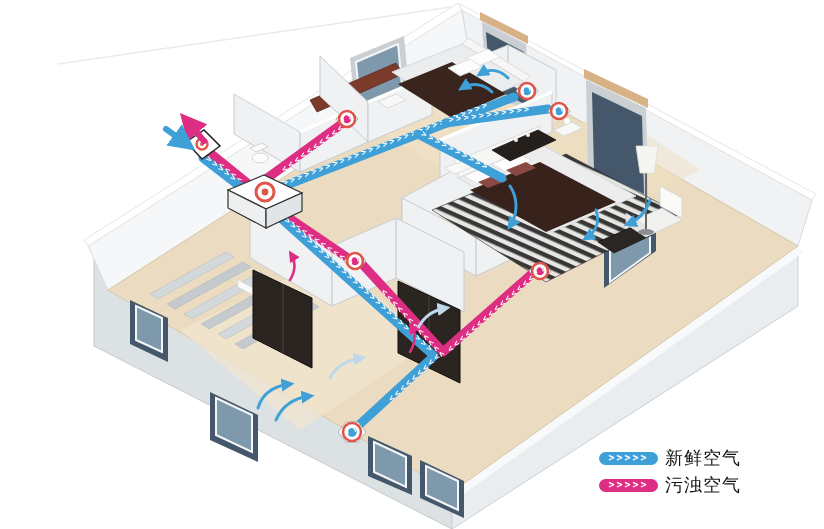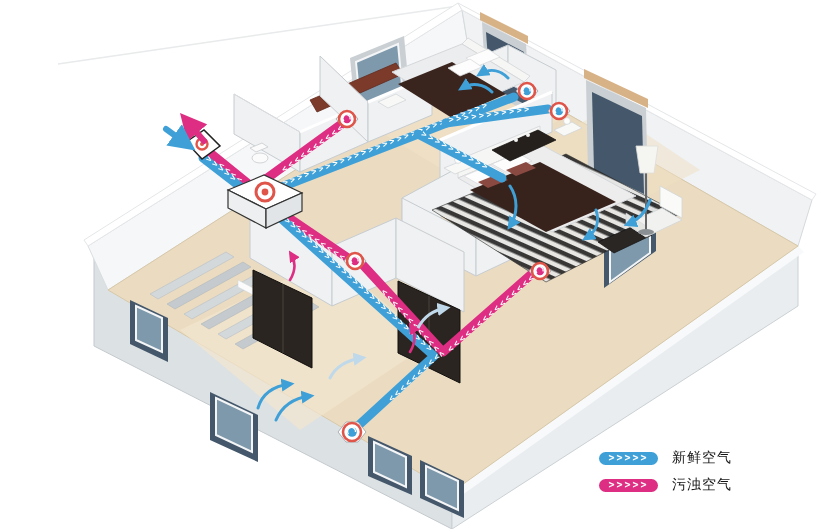--- a/index.html
+++ b/index.html
@@ -21,21 +21,21 @@
   .wall{fill:#EFF1F2;stroke:#C7CCD0;stroke-width:1;}
   .walltop{fill:#FDFDFD;stroke:#DDE0E3;stroke-width:.8;}
   .glass{fill:#7E99AC;stroke:#F4F5F6;stroke-width:2;}
   .glassD{fill:#44576B;stroke:none;}
   
   #legend{position:absolute;left:599px;top:451px;width:220px;}
   .lrow{display:flex;align-items:center;height:14px;margin-bottom:13px;}
   .pill{width:59px;height:13px;border-radius:7px;display:flex;align-items:center;justify-content:center;}
   .pill span{color:#fff;font:700 10px "DejaVu Sans Mono","Liberation Mono",monospace;
              letter-spacing:2px;line-height:12px;transform:translateY(-.5px);}
-  .llabel{margin-left:14px;font-size:14px;color:#141414;letter-spacing:1px;}
+  .llabel{margin-left:7px;font-size:18px;color:#141414;letter-spacing:1px;}
 </style>
 </head>
 <body>
 
 <div id="stage">
 <svg width="824" height="529" viewBox="0 0 824 529">
   <defs>
     <marker id="mF" viewBox="0 0 10 10" refX="6.5" refY="5" markerWidth="4.4" markerHeight="4.4" orient="auto-start-reverse">
       <path d="M0,0 L10,5 L0,10 z" class="fillF"></path>
     </marker>

